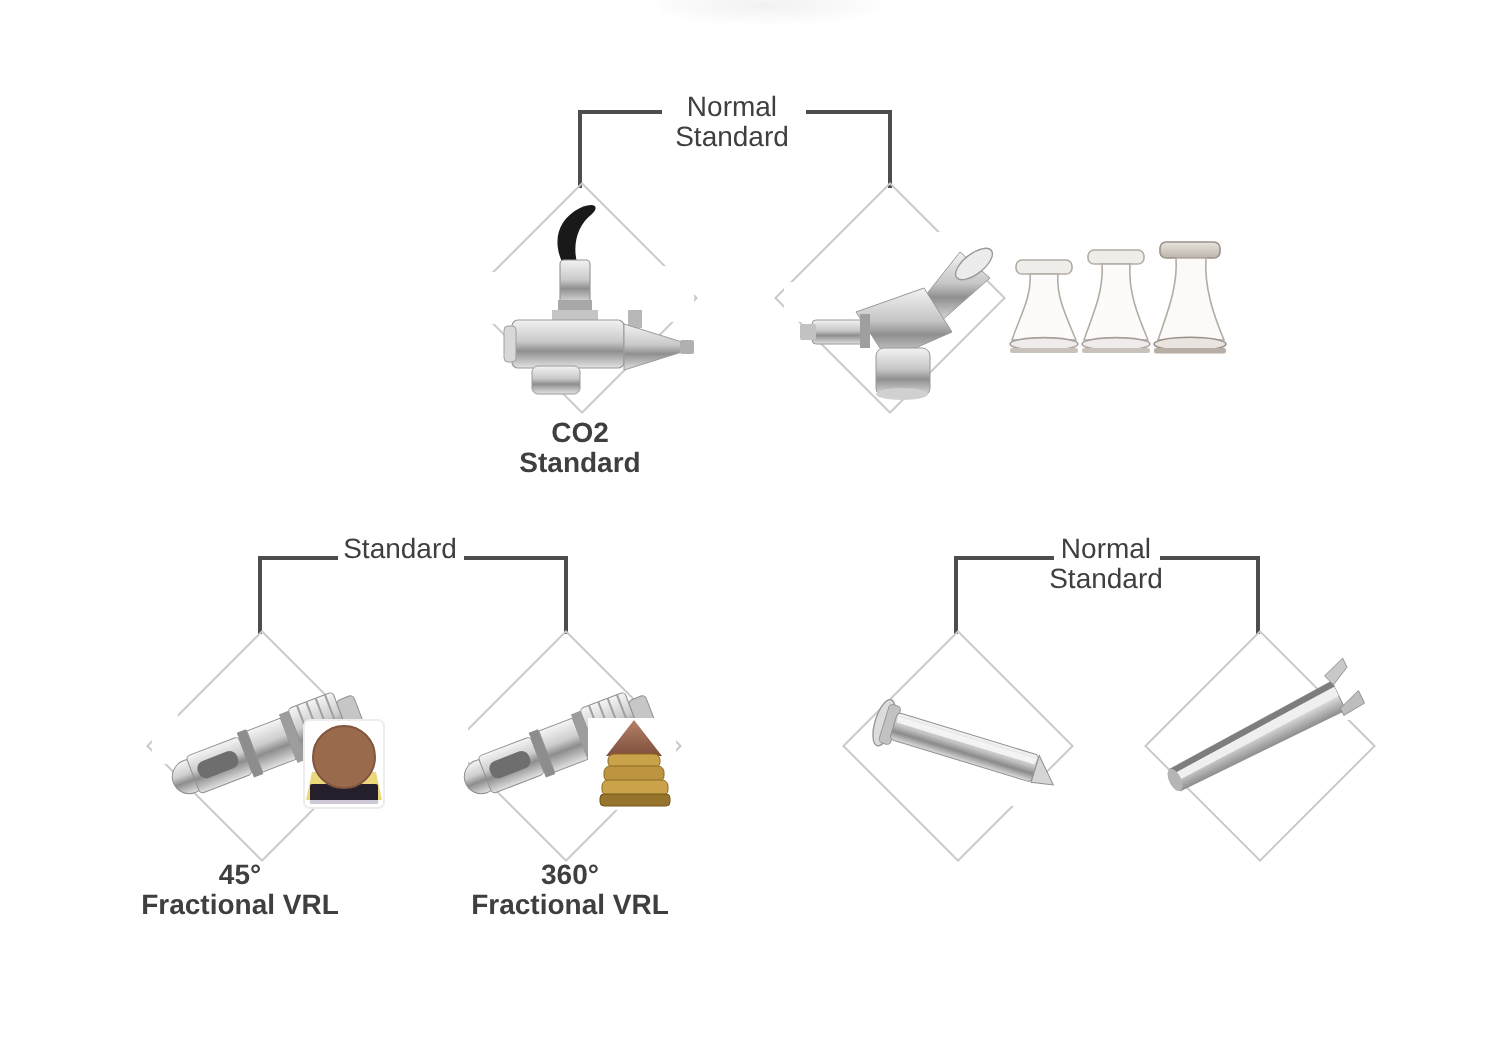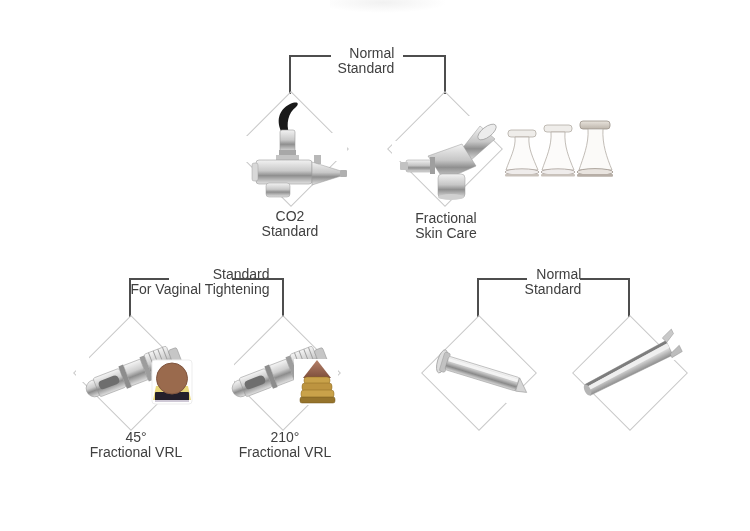--- a/index.html
+++ b/index.html
@@ -4,27 +4,27 @@
 <style>
   html,body{margin:0;padding:0;background:#fff;}
   #screen{
     position:relative;width:750px;height:531px;background:#fff;overflow:hidden;
     font-family:"Liberation Sans",sans-serif;color:#3f3f3f;
   }
   .hline,.vline{position:absolute;background:#4d4d4d;}
   .hline{height:2px;}
   .vline{width:2px;}
   .btitle{
-    position:absolute;transform:translateX(-50%);text-align:right;
+    position:absolute;transform:translateX(-50%);text-align:center;
     font-size:14px;line-height:14.5px;color:#3f3f3f;white-space:nowrap;
   }
   .btitle span{display:block;}
   .caption{
     position:absolute;transform:translateX(-50%);text-align:center;
-    font-size:14px;line-height:14.5px;color:#3f3f3f;white-space:nowrap;
+    font-size:14px;line-height:14.5px;color:#3f3f3f;white-space:nowrap;font-weight:bold;
   }
   .caption span{display:block;}
   .diamond{
     position:absolute;width:80px;height:80px;
     border:1px solid #c9c9c9;transform:rotate(45deg);background:transparent;
   }
   .gap{position:absolute;background:#fff;}
   .art{position:absolute;}
   .artifact{
     position:absolute;left:330px;top:0;width:118px;height:13px;
@@ -116,28 +116,23 @@
     <rect x="78" y="3" width="30" height="8" rx="3" fill="url(#c-cap)" stroke="#9a9289" stroke-width=".8"></rect>
     <path d="M86,11 C87,26 81,40 77,52 L110,52 C105,40 100,26 101,11 Z" fill="#fbfaf8" stroke="#b3aca4" stroke-width=".8"></path>
     <ellipse cx="93" cy="54" rx="18" ry="3.4" fill="#e9e4df" stroke="#9a9289" stroke-width=".8"></ellipse>
     <rect x="75" y="56" width="36" height="2.8" rx="1" fill="#b7aea6"></rect>
   </svg>
 
   <div class="caption" style="left:290px;top:209px">
     <span>CO2</span>
     <span>Standard</span>
   </div>
-  <div class="caption" style="left:446px;top:211px">
-    <span>Fractional</span>
-    <span>Skin Care</span>
-  </div>
 
   <div class="btitle" style="left:200px;top:267px">
     <span>Standard</span>
-    <span>For Vaginal Tightening</span>
   </div>
   <div class="hline" style="left:129px;top:278px;width:40px"></div>
   <div class="hline" style="left:232px;top:278px;width:52px"></div>
   <div class="vline" style="left:129px;top:278px;height:39px"></div>
   <div class="vline" style="left:282px;top:278px;height:39px"></div>
 
   <div class="diamond" style="left:90px;top:332px"></div>
   <div class="diamond" style="left:242px;top:332px"></div>
 
   <div class="gap" style="left:76px;top:356px;width:13px;height:26px"></div>
@@ -199,26 +194,26 @@
     <g>
       <rect x="68" y="43" width="44" height="46" fill="#ffffff"></rect>
       <polygon points="91,44 105,62 77,62" fill="url(#e-cone)"></polygon>
       <rect x="78" y="61" width="26" height="7" rx="3" fill="#c9a24a" stroke="#8f6b22" stroke-width=".5"></rect>
       <rect x="76" y="67" width="30" height="8" rx="3" fill="#bd9440" stroke="#8f6b22" stroke-width=".5"></rect>
       <rect x="75" y="74" width="33" height="8" rx="3" fill="#c9a24a" stroke="#8f6b22" stroke-width=".5"></rect>
       <rect x="74" y="81" width="35" height="6" rx="2" fill="#96742c" stroke="#735718" stroke-width=".5"></rect>
     </g>
   </svg>
 
-  <div class="caption" style="left:136px;top:430px">
+  <div class="caption" style="left:120px;top:430px">
     <span>45°</span>
     <span>Fractional VRL</span>
   </div>
   <div class="caption" style="left:285px;top:430px">
-    <span>210°</span>
+    <span>360°</span>
     <span>Fractional VRL</span>
   </div>
 
   <div class="btitle" style="left:553px;top:267px">
     <span>Normal</span>
     <span>Standard</span>
   </div>
   <div class="hline" style="left:477px;top:278px;width:50px"></div>
   <div class="hline" style="left:580px;top:278px;width:50px"></div>
   <div class="vline" style="left:477px;top:278px;height:39px"></div>

